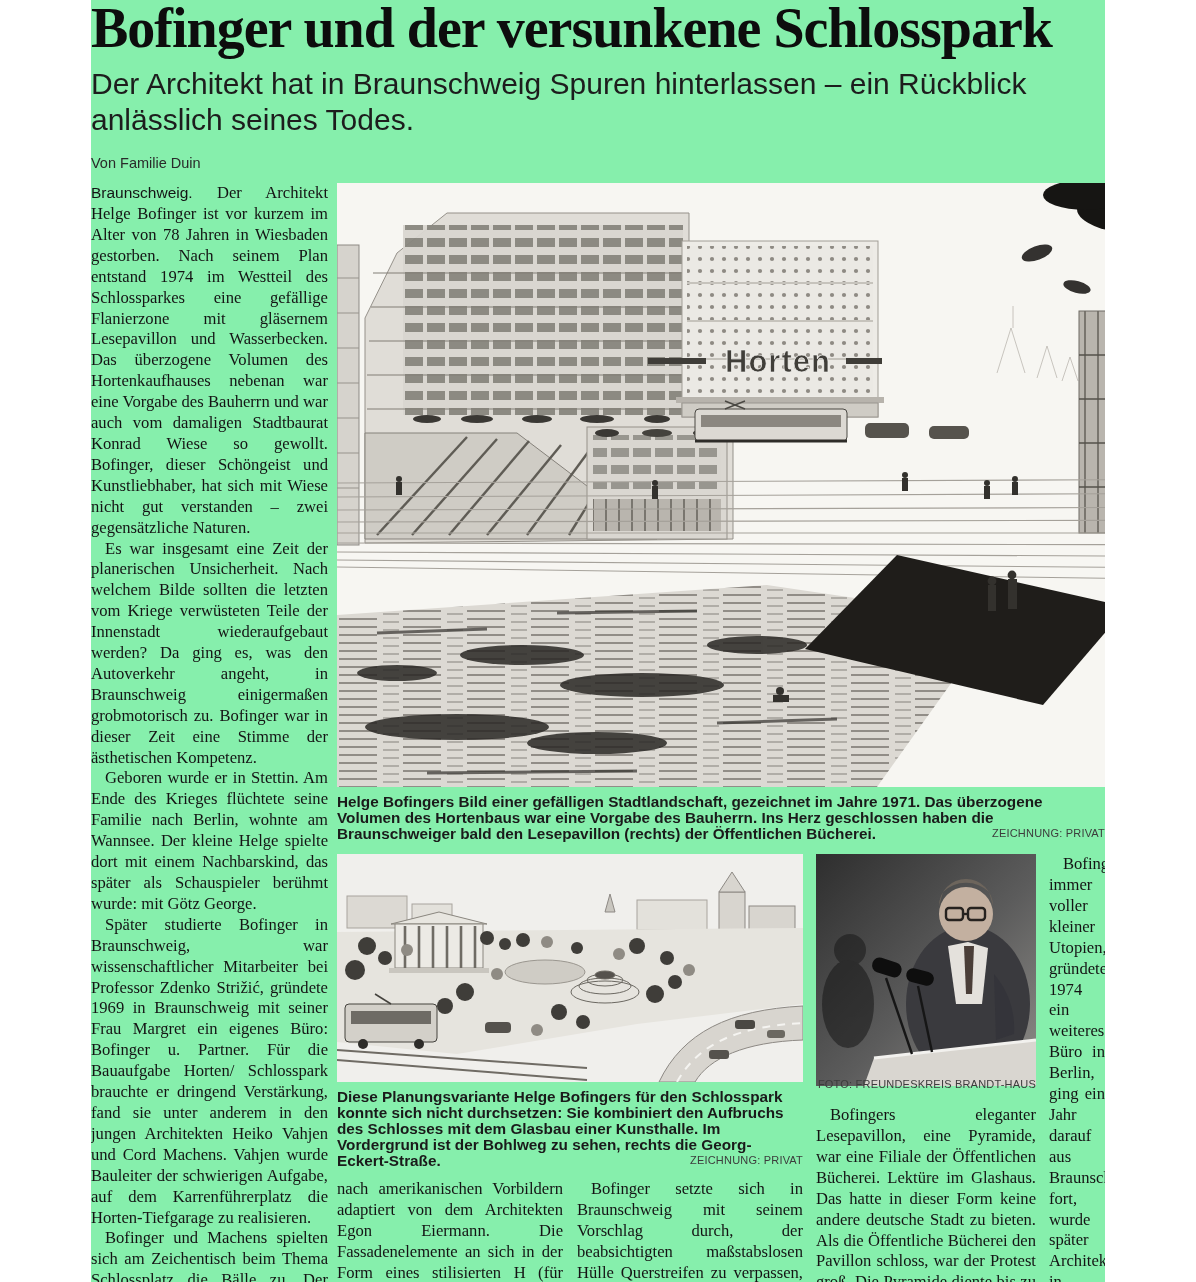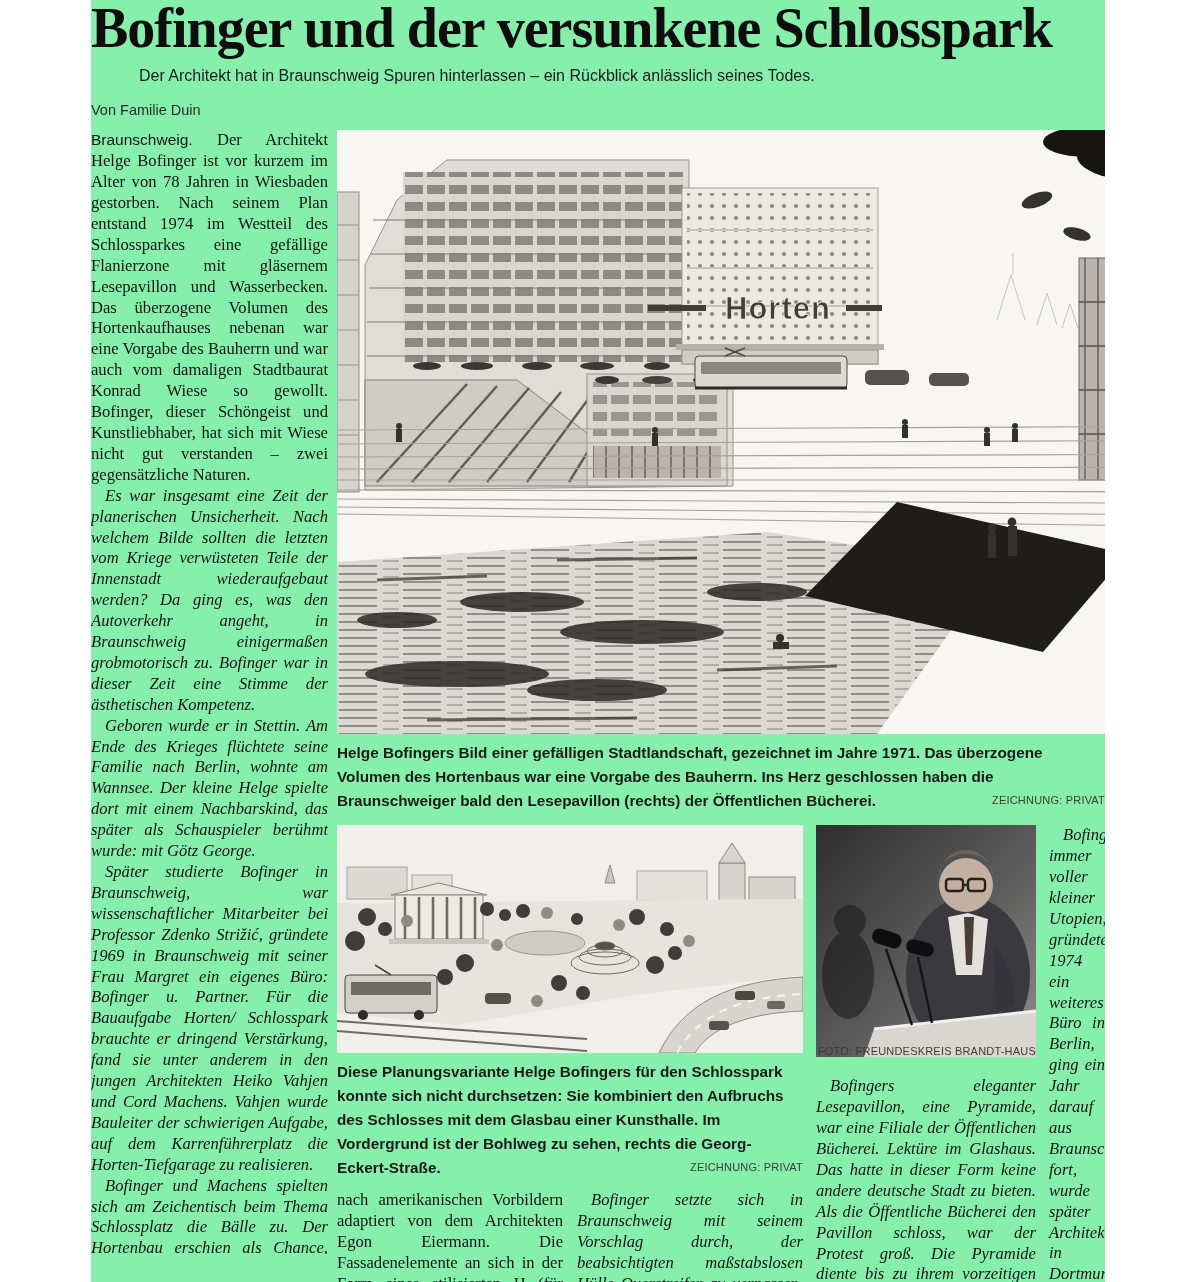--- a/index.html
+++ b/index.html
@@ -20,58 +20,57 @@
     font-size:56px;
     line-height:1.02;
     letter-spacing:-1px;
     color:#0d0d0d;
     white-space:nowrap;
   }
   .subheadline{
     margin:9px 0 0 0;
     font-family:"Liberation Sans",sans-serif;
     font-weight:400;
-    font-size:16px;
+    font-size:30px;
     line-height:1.2;
     color:#1d1d1d;
-    padding-left:48px;
   }
   .byline{
     margin:17px 0 12px 0;
     font-family:"Liberation Sans",sans-serif;
     font-size:14.5px;
     color:#2a2a2a;
   }
   
   .content{display:flex;gap:9px;}
   .col-left{flex:0 0 237px;width:237px;height:1124px;overflow:hidden;}
   .right-area{flex:1;min-width:0;}
   .body-text p{
     margin:0;
     font-size:16.6px;
     line-height:20.9px;
     text-align:justify;
     hyphens:auto;
     -webkit-hyphens:auto;
   }
-  .body-text p.ind{text-indent:14px;font-style:italic;}
+  .body-text p.ind{text-indent:14px;}
   .lead-word{
     font-family:"Liberation Sans",sans-serif;
     font-weight:normal;
     font-size:15.5px;
   }
   
   figure{margin:0;padding:0;}
   figure svg{display:block;}
   .fig-caption{
     position:relative;
     font-family:"Liberation Sans",sans-serif;
     font-weight:bold;
     font-size:15.3px;
-    line-height:24px;
+    line-height:16px;
     color:#1a1a1a;
     padding-top:7px;
   }
   .credit{
     position:absolute;
     right:0;bottom:1px;
     font-family:"Liberation Sans",sans-serif;
     font-weight:normal;
     font-size:11px;
     letter-spacing:.2px;

